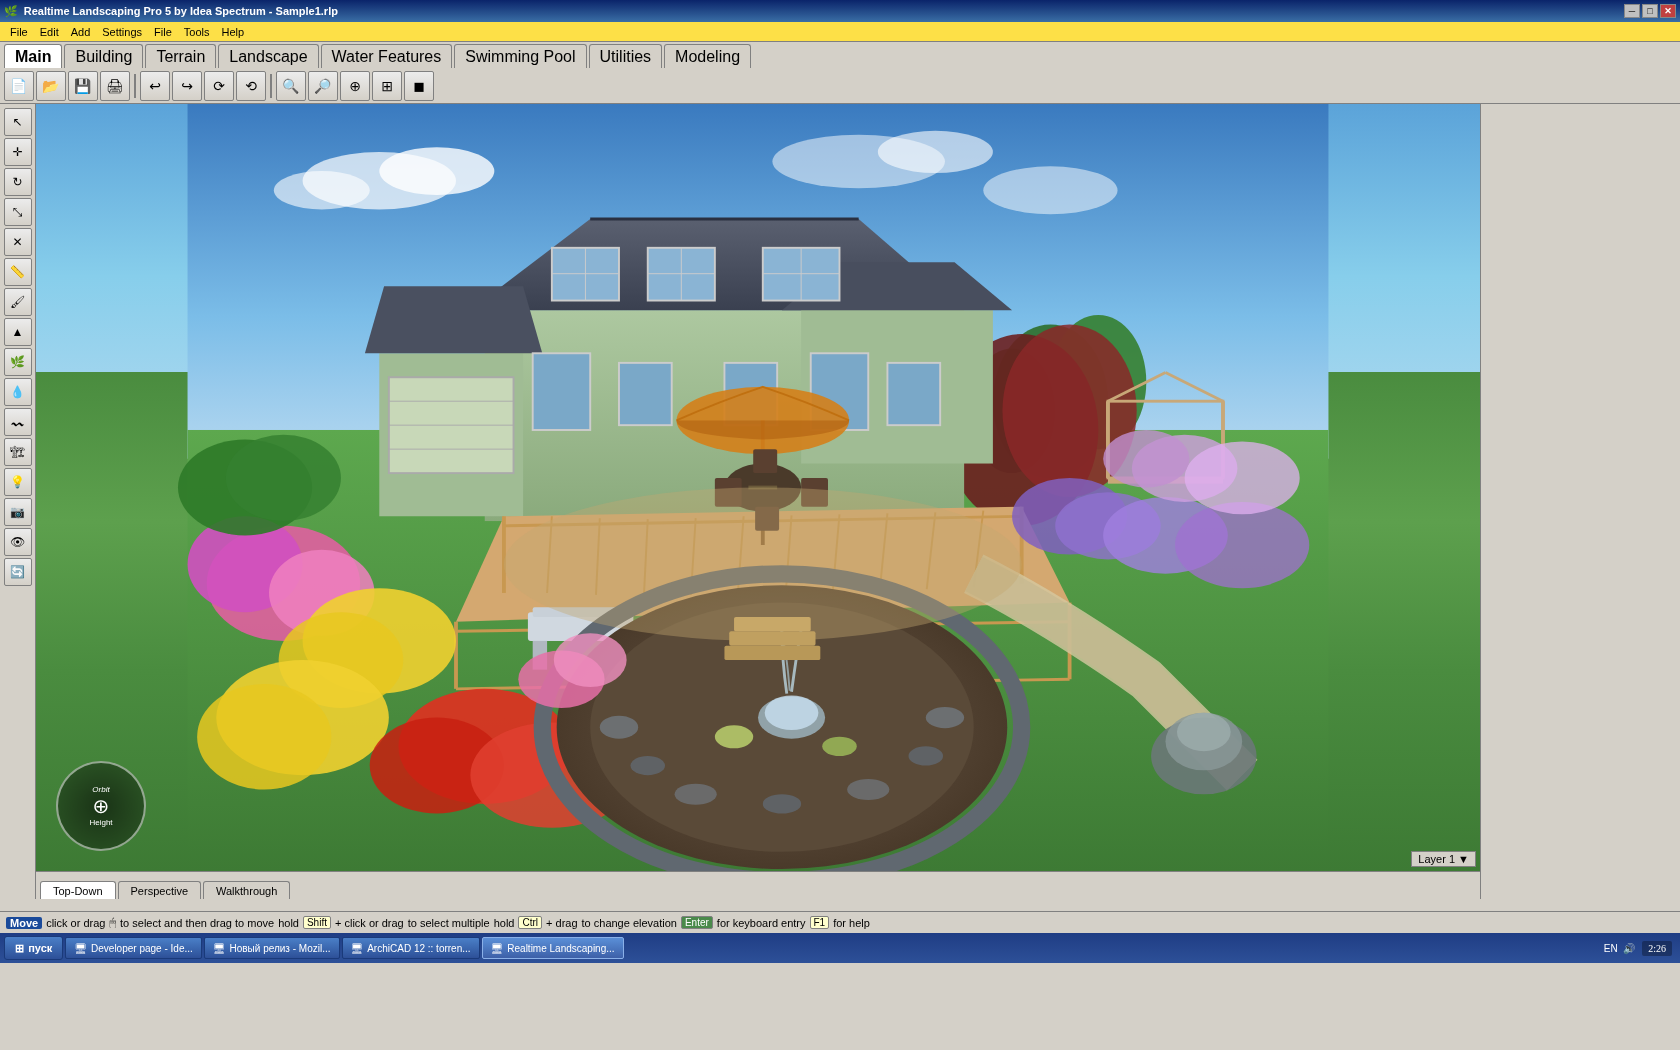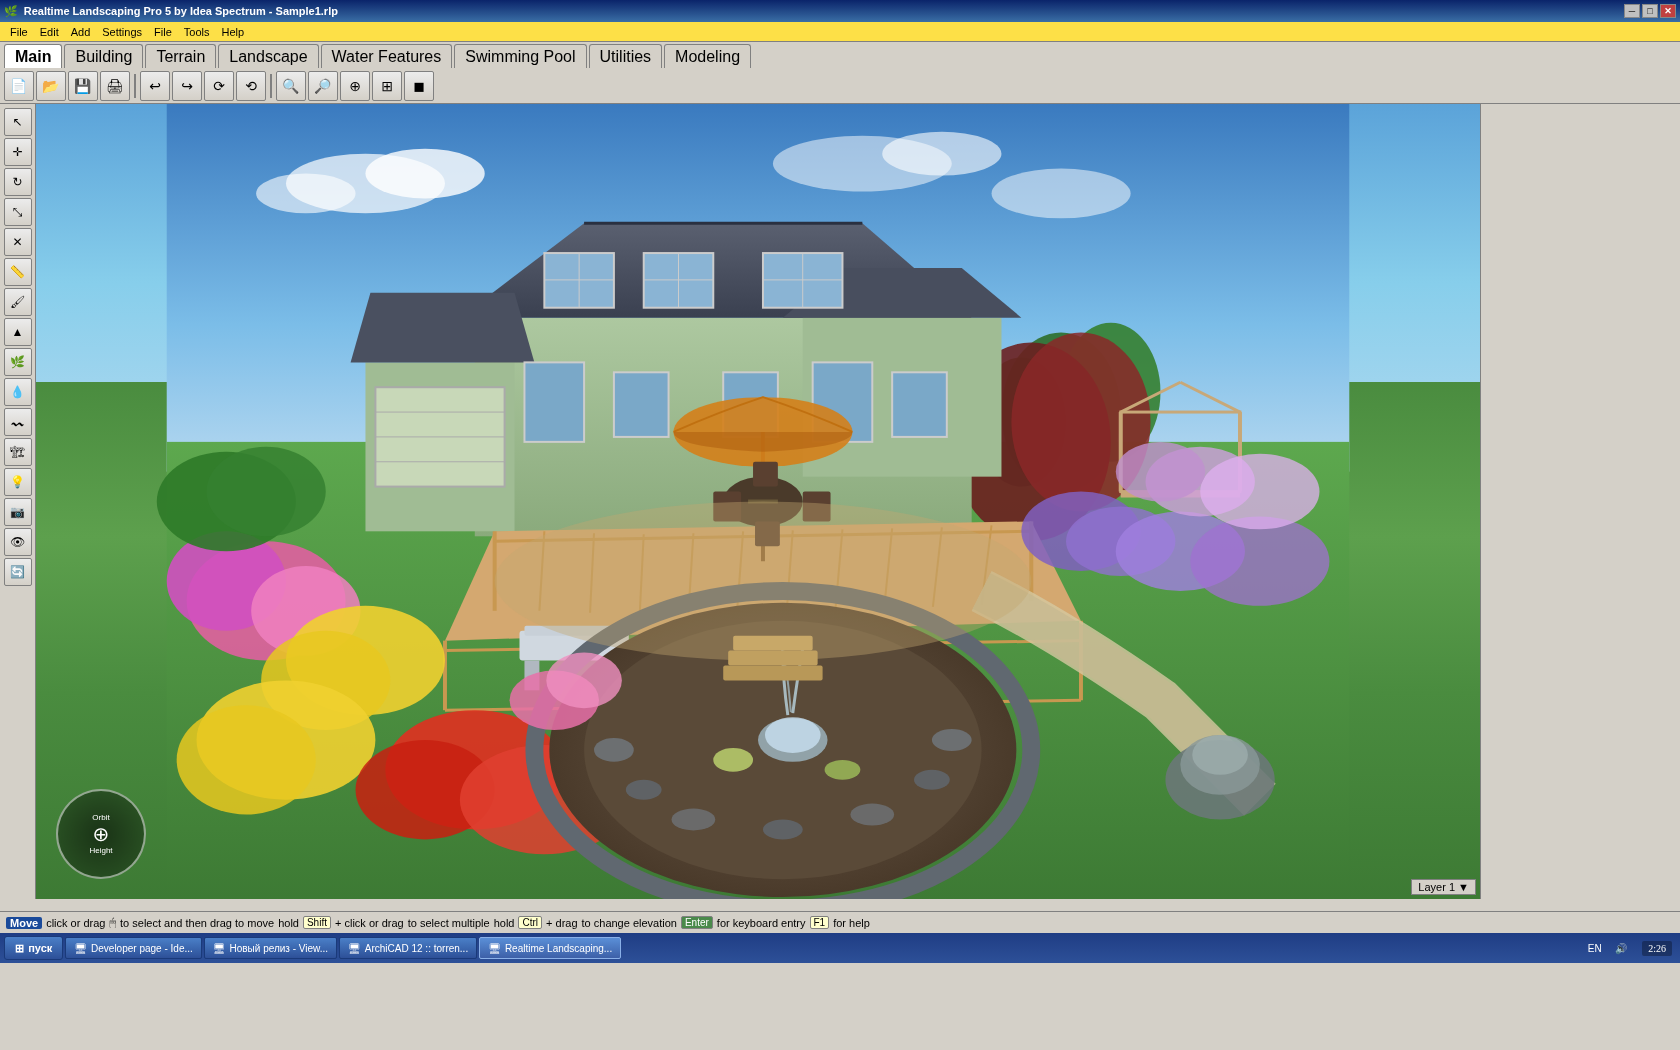--- a/index.html
+++ b/index.html
@@ -263,21 +263,21 @@
       overflow: hidden;
     }
     .taskbar-item.active {
       background: linear-gradient(to bottom, #5a8fd7, #3d60a8);
       border-color: #8ab0e8;
     }
     .taskbar-right {
       margin-left: auto;
       display: flex;
       align-items: center;
-      gap: 14px;
+      gap: 6px;
       color: white;
       font-size: 10px;
       padding-right: 4px;
     }
     .clock {
       background: rgba(0,0,0,0.3);
       padding: 2px 6px;
       border-radius: 2px;
       font-family: Liberation Serif, serif;
     }
@@ -588,33 +588,38 @@
           <ellipse cx="1100" cy="390" rx="60" ry="38" fill="#e0b0f0" opacity="0.75"></ellipse>
           <ellipse cx="1000" cy="370" rx="45" ry="30" fill="#c090d0" opacity="0.8"></ellipse>
 
           <rect x="570" y="535" width="80" height="15" fill="#c8a868" rx="2"></rect>
           <rect x="565" y="550" width="90" height="15" fill="#c0a060" rx="2"></rect>
           <rect x="560" y="565" width="100" height="15" fill="#b89858" rx="2"></rect>
         </svg>
 
         <div class="compass">
           <div style="text-align:center; color:white;">
-            <div style="font-size:8px;">Orbit</div>
+            <div style="font-size:8px;font-style:italic;">Orbit</div>
             <div style="font-size:20px;">⊕</div>
             <div style="font-size:8px;">Height</div>
           </div>
         </div>
 
         <div class="layer-indicator">
           <span>Layer 1</span>
           <span>▼</span>
         </div>
       </div>
     </div>
 
+    <div id="view-tabs">
+    <div class="view-tab active">Top-Down</div>
+        <div class="view-tab">Perspective</div>
+        <div class="view-tab">Walkthrough</div>
+      </div>
   </div>
 
   <div id="right-panel">
   </div>
 </div>
 
 <div id="statusbar">
     <span class="status-highlight">Move</span>
     <span>click or drag</span>
     <span>🖱</span>
@@ -637,21 +642,21 @@
 <div class="start-btn">
       <span>⊞</span>
       <span>пуск</span>
     </div>
     <div class="taskbar-item">
       <span>🖥</span>
       <span>Developer page - Ide...</span>
     </div>
     <div class="taskbar-item">
       <span>🖥</span>
-      <span>Новый релиз - View...</span>
+      <span>Новый релиз - Mozil...</span>
     </div>
     <div class="taskbar-item">
       <span>🖥</span>
       <span>ArchiCAD 12 :: torren...</span>
     </div>
     <div class="taskbar-item active">
       <span>🖥</span>
       <span>Realtime Landscaping...</span>
     </div>
     <div class="taskbar-right">

